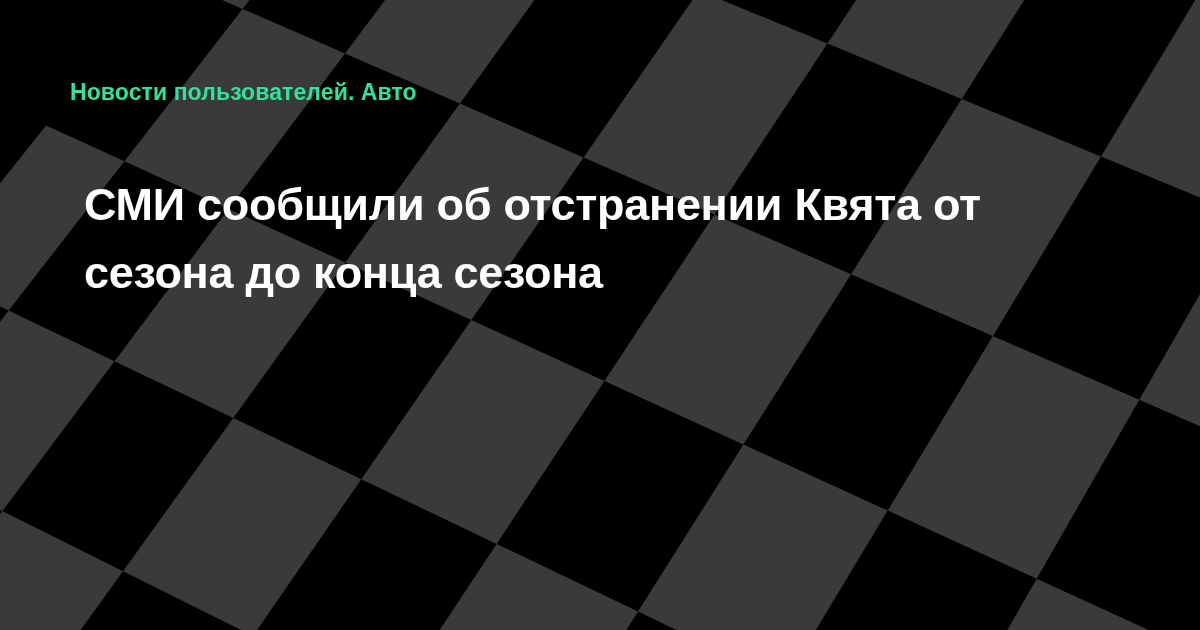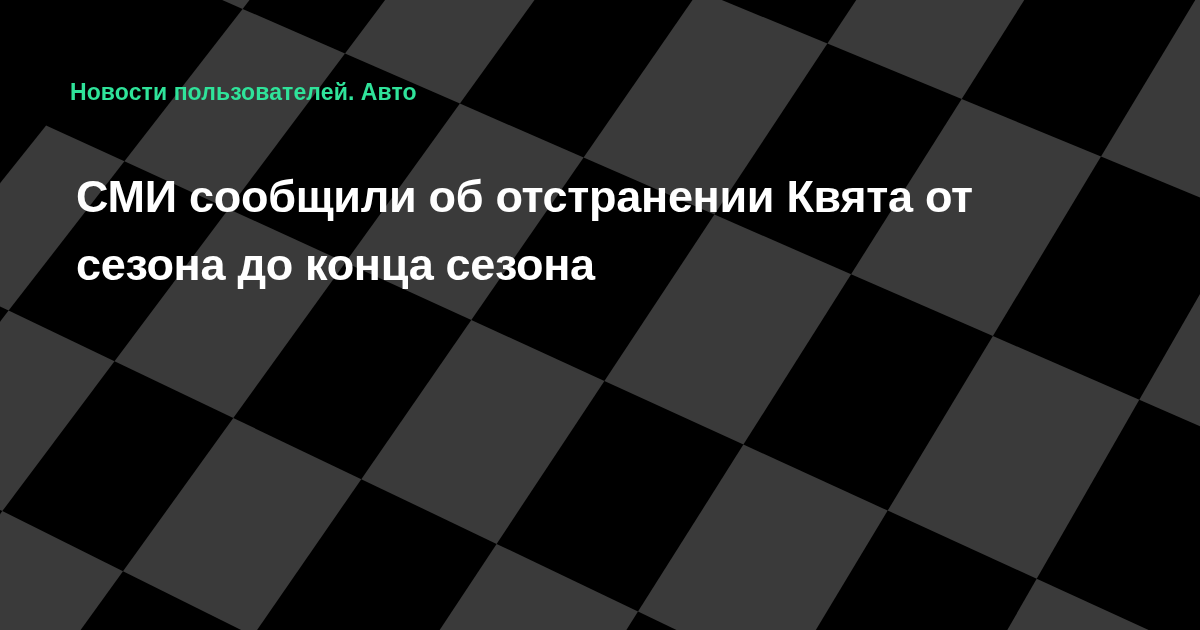--- a/index.html
+++ b/index.html
@@ -47,21 +47,21 @@
     font-weight: 700;
     letter-spacing: 0.1px;
     color: #2fe39a;
     white-space: nowrap;
   }
 
   #headline {
     position: absolute;
     left: 68px;
     top: 155px;
-    margin: 8px;
+    margin: 16px;
     width: 1060px;
     font-size: 45px;
     line-height: 68px;
     font-weight: 700;
     letter-spacing: -0.3px;
     color: #ffffff;
   }
   #headline .hl-line {
     display: block;
     white-space: nowrap;

